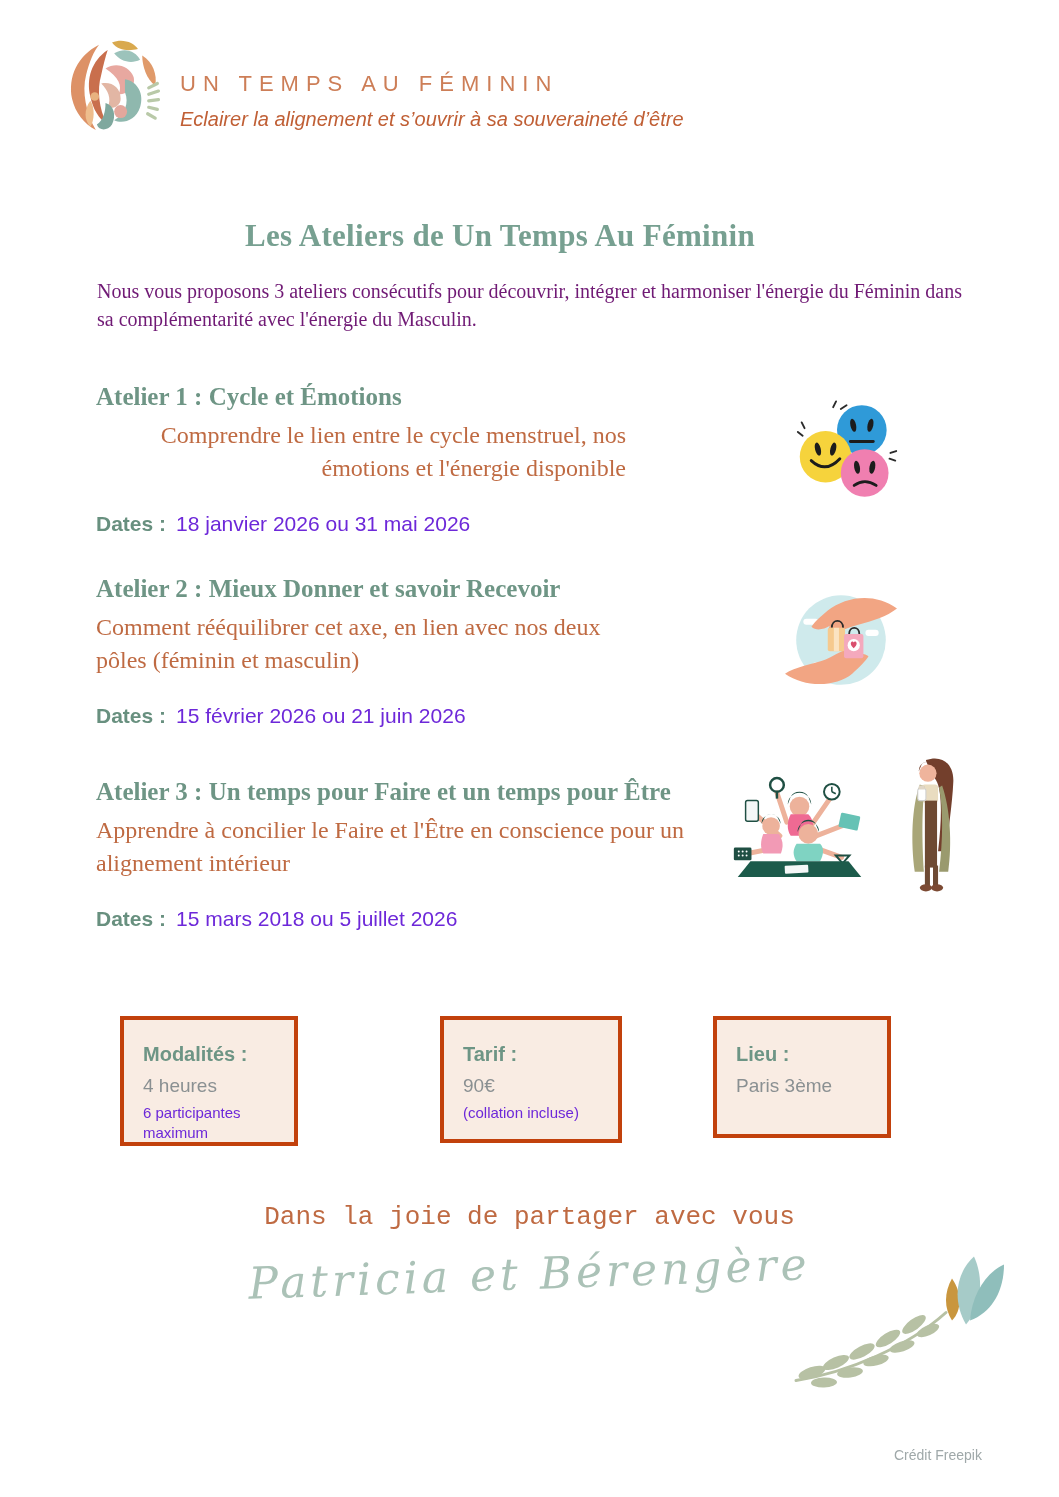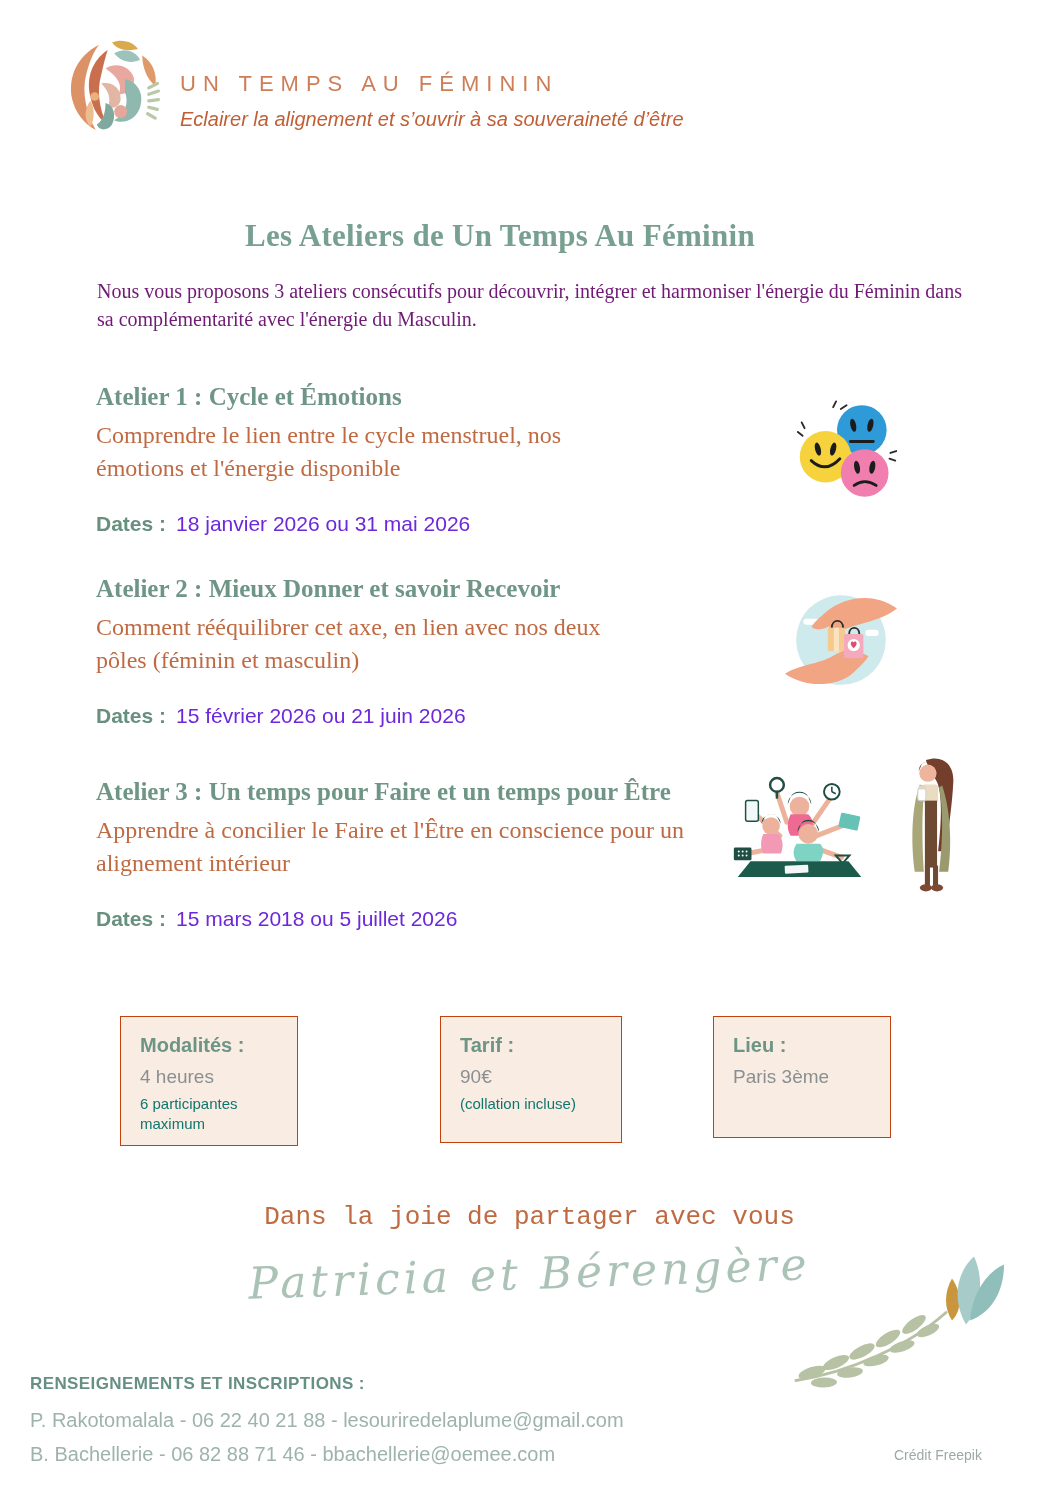--- a/index.html
+++ b/index.html
@@ -33,42 +33,42 @@
   
   .atelier { position:absolute; left:96px; }
   .atelier-heading {
     font-family:"Liberation Serif", serif; font-weight:bold; font-size:25px;
     color:#6e9585; margin-bottom:8px;
   }
   .atelier-desc {
     font-family:"Liberation Serif", serif; font-size:24px; line-height:1.38;
     color:#bf6a42; margin-bottom:13px;
   }
-  .a1 .atelier-desc { width:530px; }
+  .a1 .atelier-desc { width:530px;text-align:right; }
   .a2 .atelier-desc { width:505px; }
   .a3 .atelier-desc { width:620px; }
   .dates-row { display:flex; align-items:baseline; gap:10px;margin-top:27px; }
   .dates-label { font-size:21px; font-weight:bold; color:#68907f; }
   .dates-value { font-size:21px; color:#6d28d9; }
   .illo { position:absolute; }
   .illo-emotions { left:795px; top:398px; width:105px; height:108px; }
   .illo-hands { left:785px; top:582px; width:112px; height:112px; }
   .illo-multitask { left:726px; top:764px; width:147px; height:130px; }
   .illo-woman { left:896px; top:756px; width:74px; height:142px; }
   
   .info-box {
-    position:absolute; top:1016px; background:#f9ece3; border:1px solid #c2410c;
-    padding:17px 19px;
+    position:absolute; top:1016px; background:#f9ece3; border:4px solid #c2410c;
+    padding:23px 19px;
   }
   .box-1 { left:120px; width:178px; height:130px; }
   .box-2 { left:440px; width:182px; height:127px; }
   .box-3 { left:713px; width:178px; height:122px; }
   .box-label { font-size:20px; font-weight:bold; color:#6d9585; margin-bottom:9px; }
   .box-value { font-size:19px; color:#8a9092; margin-bottom:6px; }
-  .box-note  { font-size:15px; color:#0f766e; line-height:1.35; }
+  .box-note  { font-size:15px; color:#6d28d9; line-height:1.35; }
   
   .closing-message {
     position:absolute; left:0; top:1202px; width:1059px; text-align:center;
     font-family:Liberation Mono, monospace; font-size:26px; color:#bf6a42;
   }
   .signature {
     position:absolute; left:0; top:1248px; width:1059px; text-align:center;
     font-family:"DejaVu Serif", serif; font-style:italic; font-size:44px;
     color:#abc2b7; letter-spacing:4px; transform:rotate(-2deg);
   }
@@ -253,20 +253,15 @@
       <ellipse cx="98" cy="88" rx="14" ry="5.5" transform="rotate(-32 98 88)"></ellipse>
       <ellipse cx="112" cy="96" rx="13" ry="5" transform="rotate(-18 112 96)"></ellipse>
       <ellipse cx="124" cy="74" rx="14" ry="5.5" transform="rotate(-36 124 74)"></ellipse>
       <ellipse cx="138" cy="80" rx="12" ry="5" transform="rotate(-24 138 80)"></ellipse>
     </g>
     <path d="M162,28 C172,42 172,60 162,70 C154,58 154,42 162,28 Z" fill="#c9963e"></path>
     <path d="M176,74 C162,50 166,22 184,6 C194,28 192,56 176,74 Z" fill="#a6cbc8"></path>
     <path d="M180,70 C182,44 196,22 214,14 C214,40 202,62 180,70 Z" fill="#8fbebb"></path>
   </svg>
 
-  <div class="footer-block">
-    <div class="footer-heading">RENSEIGNEMENTS ET INSCRIPTIONS :</div>
-    <div class="footer-contact">P. Rakotomalala - 06 22 40 21 88 - lesouriredelaplume@gmail.com</div>
-    <div class="footer-contact">B. Bachellerie - 06 82 88 71 46 - bbachellerie@oemee.com</div>
-  </div>
   <div class="credit">Crédit Freepik</div>
 
 </div>
 
 </body></html>

